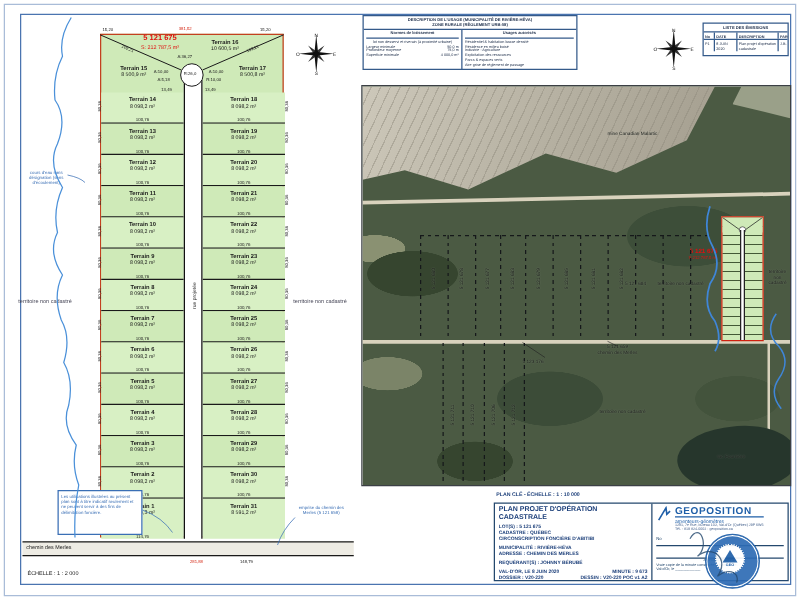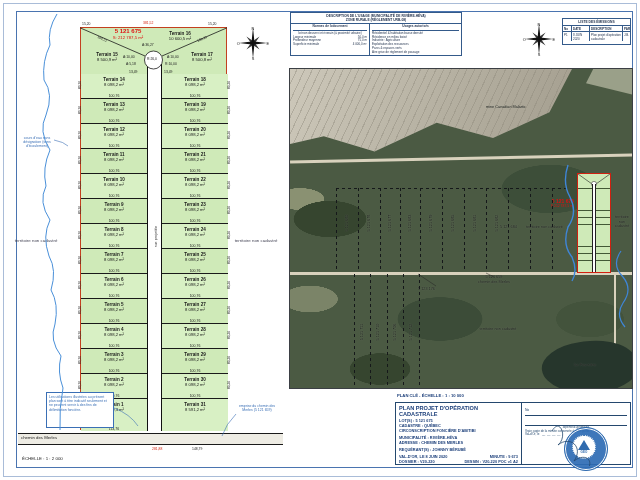--- a/index.html
+++ b/index.html
@@ -506,20 +506,31 @@
       <div class="tb-line tb-flex" style="margin-top:2px;">
         <span>VAL-D'OR, LE 8 JUIN 2020</span>
         <span>MINUTE : 9 673</span>
       </div>
       <div class="tb-line tb-flex">
         <span>DOSSIER : V20-220</span>
         <span>DESSIN : V20-220 POC v1 A2</span>
       </div>
     </div>
     <div id="tb-right">
+      <div style="display:flex;align-items:flex-start;">
+        <svg width="13" height="13" viewBox="0 0 20 20">
+          <path d="M3,17 L12,2 L13,10 L17,6" stroke="#1f5fa8" stroke-width="2" fill="none"></path>
+        </svg>
+        <div style="margin-left:2px;">
+          <div id="firm-name">GEOPOSITION</div>
+          <div id="firm-tagline">arpenteurs-géomètres</div>
+          <div class="firm-addr">1281, 7e Rue, bureau 102, Val-d'Or (Québec) J9P 6W6</div>
+          <div class="firm-addr">Tél. : 819 824-0002 · geoposition.ca</div>
+        </div>
+      </div>
       <div class="sig-line" style="margin-top:3px;"><span>No</span></div>
       <div class="sig-line" style="height:9px;"></div>
       <div class="sig-note" style="text-align:center;">arpenteur-géomètre</div>
       <div class="sig-note">Vraie copie de la minute conservée à mon greffe.</div>
       <div class="sig-note"><span>Val-d'Or, le</span> ____________</div>
       <svg class="overlay" width="109" height="63" style="z-index:6;">
         <path d="M30,28 c8,-14 16,6 6,14 c12,-10 26,2 16,16 c10,-8 20,-2 14,8" stroke="#24486e" stroke-width="1" fill="none" opacity="0.8"></path>
       </svg>
       <div id="stamp">
         <div id="stamp-inner">

